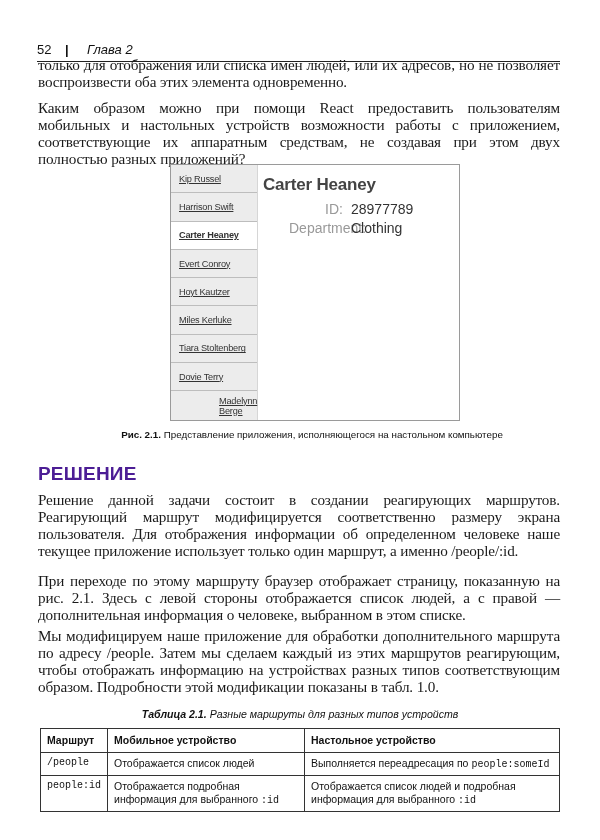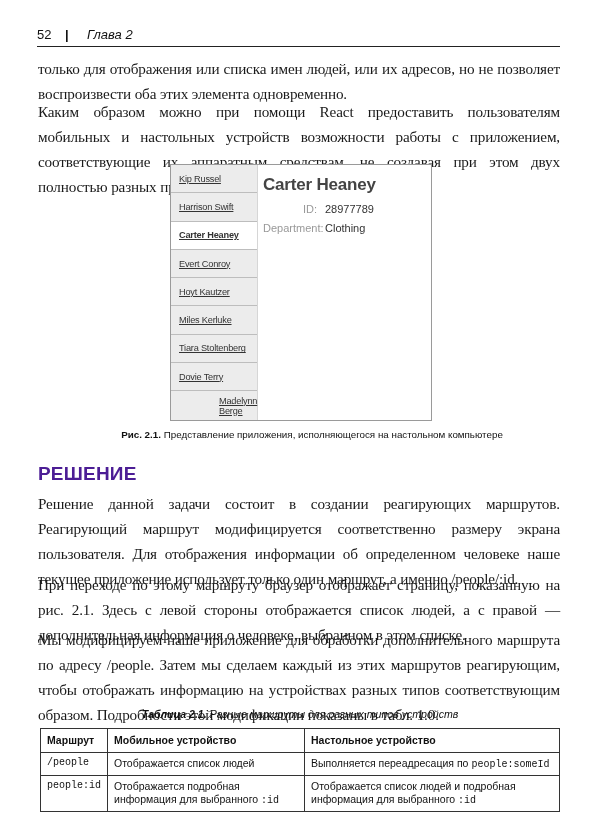--- a/index.html
+++ b/index.html
@@ -1,55 +1,55 @@
 <!DOCTYPE html>
 <html><head>
   <meta charset="utf-8">
   <style>
     * { box-sizing: border-box; margin: 0; padding: 0; }
     html, body { width: 600px; height: 840px; background: #ffffff; overflow: hidden; }
     body { position: relative; font-family: "Liberation Serif", serif; color: #1a1a1a; }
 
     .running-header {
-      position: absolute; left: 37px; top: 27px; width: 523px; height: 20px;
+      position: absolute; left: 37px; top: 42px; width: 523px; height: 20px;
       border-bottom: 1.5px solid #222;
       font-family: "Liberation Sans", sans-serif; font-size: 13px; color: #111;
       display: flex; align-items: flex-start; gap: 0;
     }
     .running-header .page-num { width: 28px; }
     .running-header .sep { width: 22px; font-weight: bold; }
     .running-header .chapter { font-style: italic; }
 
     .para {
       position: absolute; left: 38px; width: 522px;
-      font-size: 15.2px; line-height: 25px; text-align: justify;
+      font-size: 15.2px; line-height: 17px; text-align: justify;
       letter-spacing: -0.15px;
     }
 
     .figure {
-      position: absolute; left: 170px; top: 164px; width: 262px; height: 257px;
+      position: absolute; left: 170px; top: 164px; width: 290px; height: 257px;
       border: 1px solid #9a9a9a; background: #fff;
       font-family: "Liberation Sans", sans-serif;
     }
     .fig-sidebar {
       position: absolute; left: 0; top: 0; width: 87px; height: 255px;
       background: #ececec; border-right: 1px solid #d6d6d6;
     }
     .fig-item {
       height: 28.3px; border-bottom: 1px solid #bdbdbd;
       padding-left: 8px; display: flex; align-items: center;
       font-size: 9.2px; color: #333; text-decoration: underline; letter-spacing: -0.2px;
       cursor: pointer;
     }
     .fig-item.active { background: #ffffff; font-weight: bold; color: #333; }
     .fig-item:last-child { border-bottom: none; padding-left: 48px; }
 
     .fig-detail { position: absolute; left: 92px; top: 10px; right: 4px; }
     .fig-name { font-size: 17px; font-weight: bold; color: #444; margin-left: 0; margin-bottom: 9px; letter-spacing: -0.2px; }
-    .fig-row { display: flex; font-size: 11px; line-height: 10.5px; margin-bottom: 8px; }
+    .fig-row { display: flex; font-size: 14px; line-height: 10.5px; margin-bottom: 8px; margin-left: 26px; }
     .fig-label { width: 62px; text-align: right; color: #999; padding-right: 8px; }
     .fig-value { color: #333; }
     .fig-value div { line-height: 10px; }
 
     .fig-caption {
       position: absolute; left: 12px; width: 600px; top: 429px; text-align: center;
       font-family: "Liberation Sans", sans-serif; font-size: 9.8px; color: #111;
     }
     .fig-caption b { font-weight: bold; }
 

